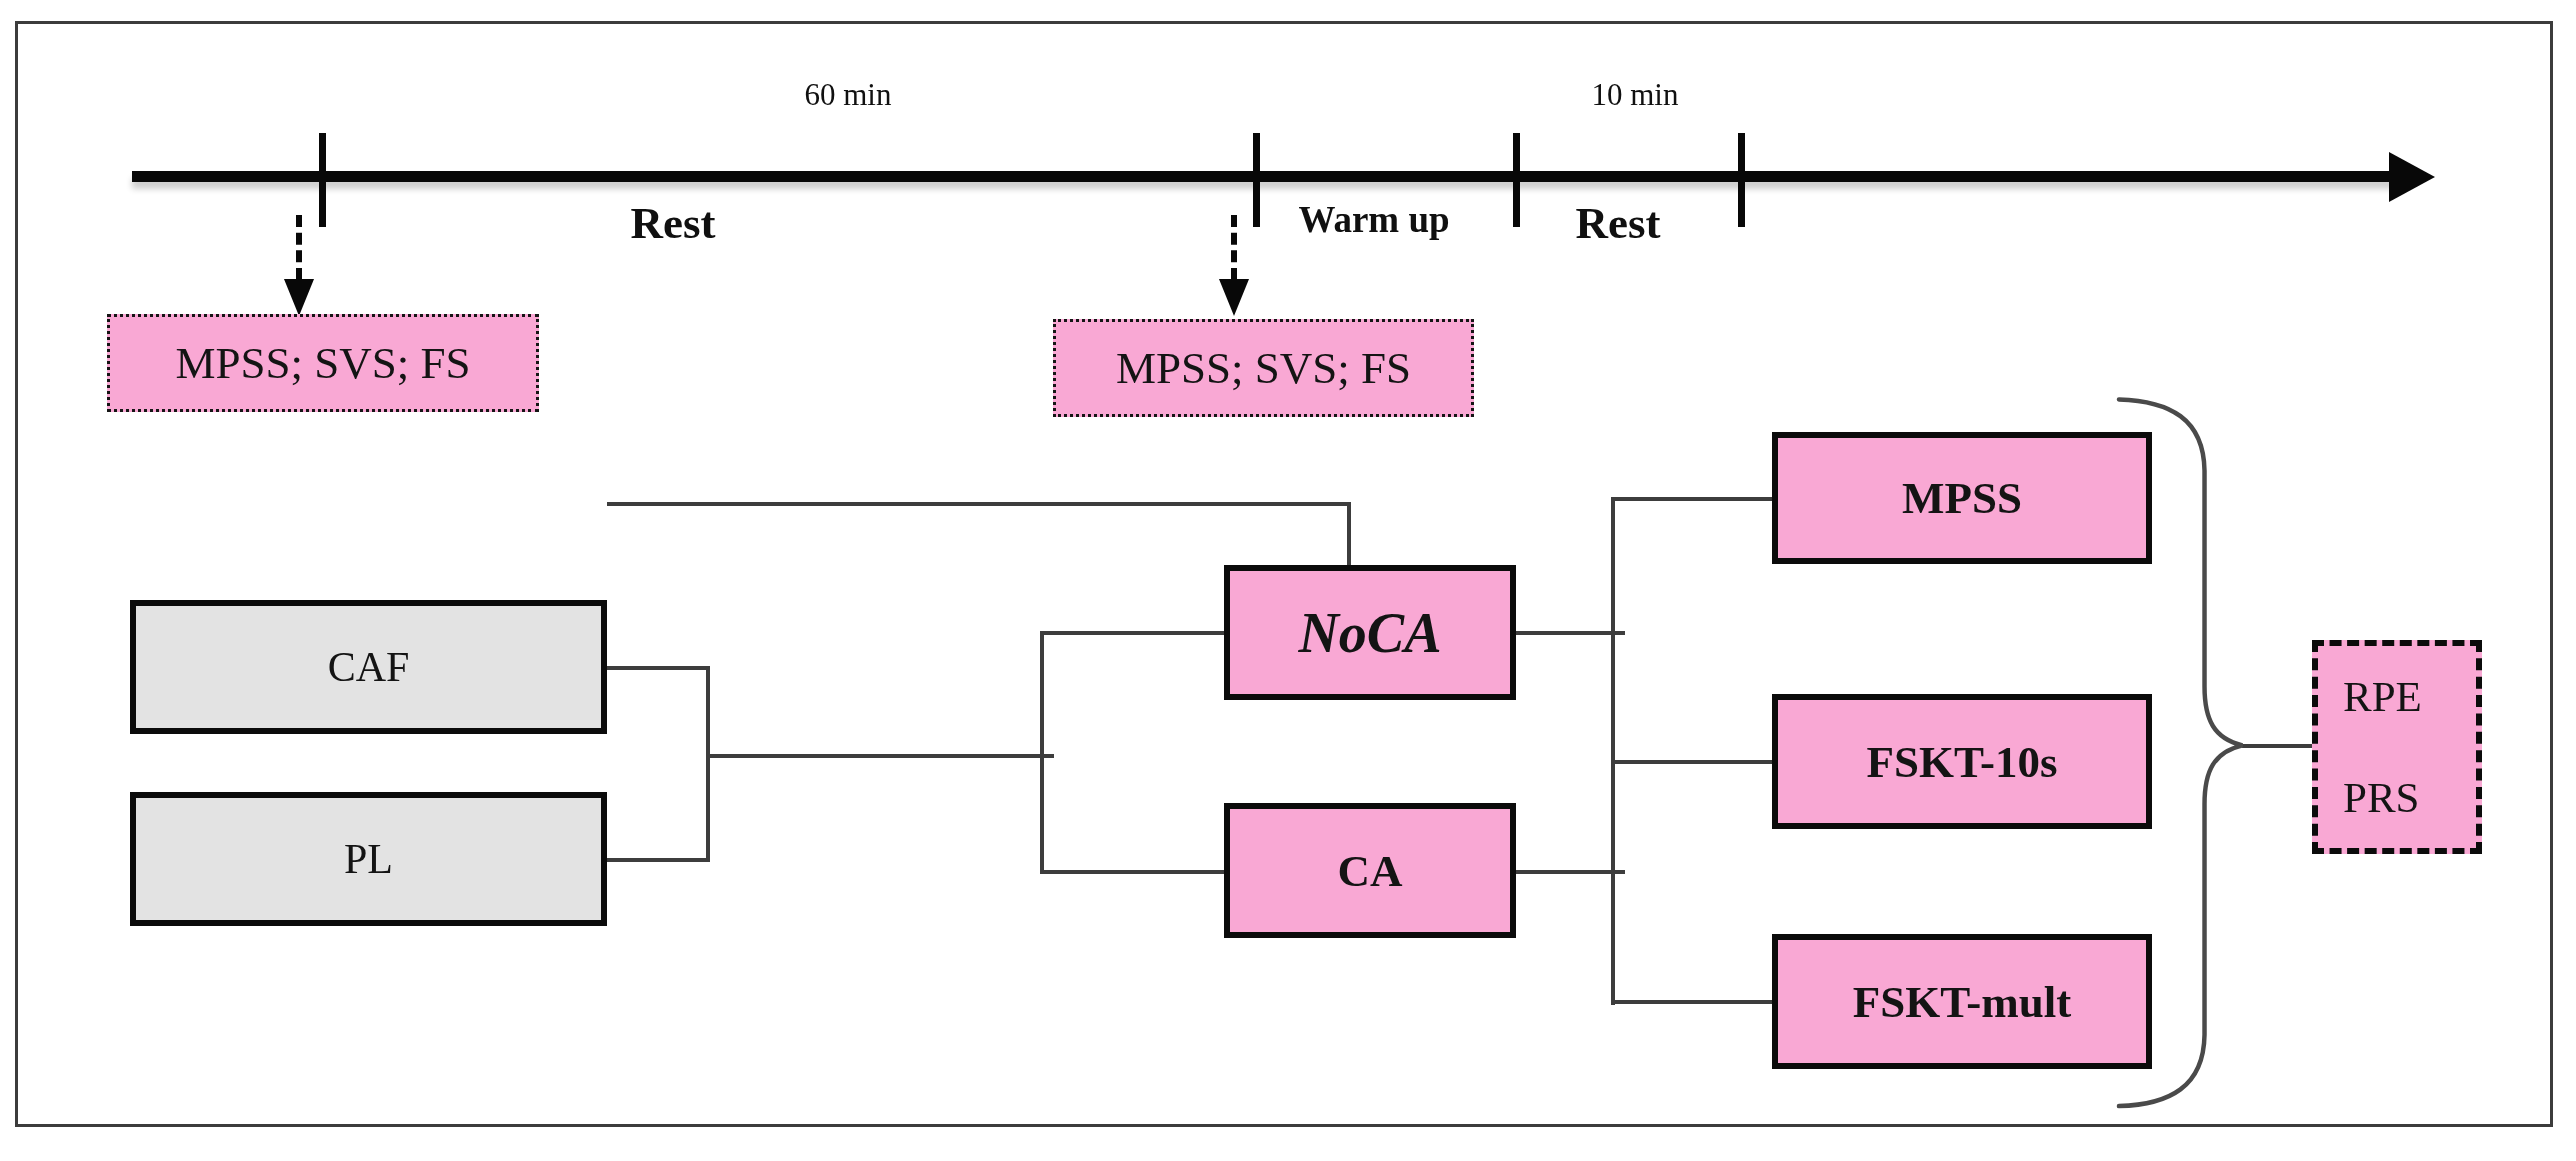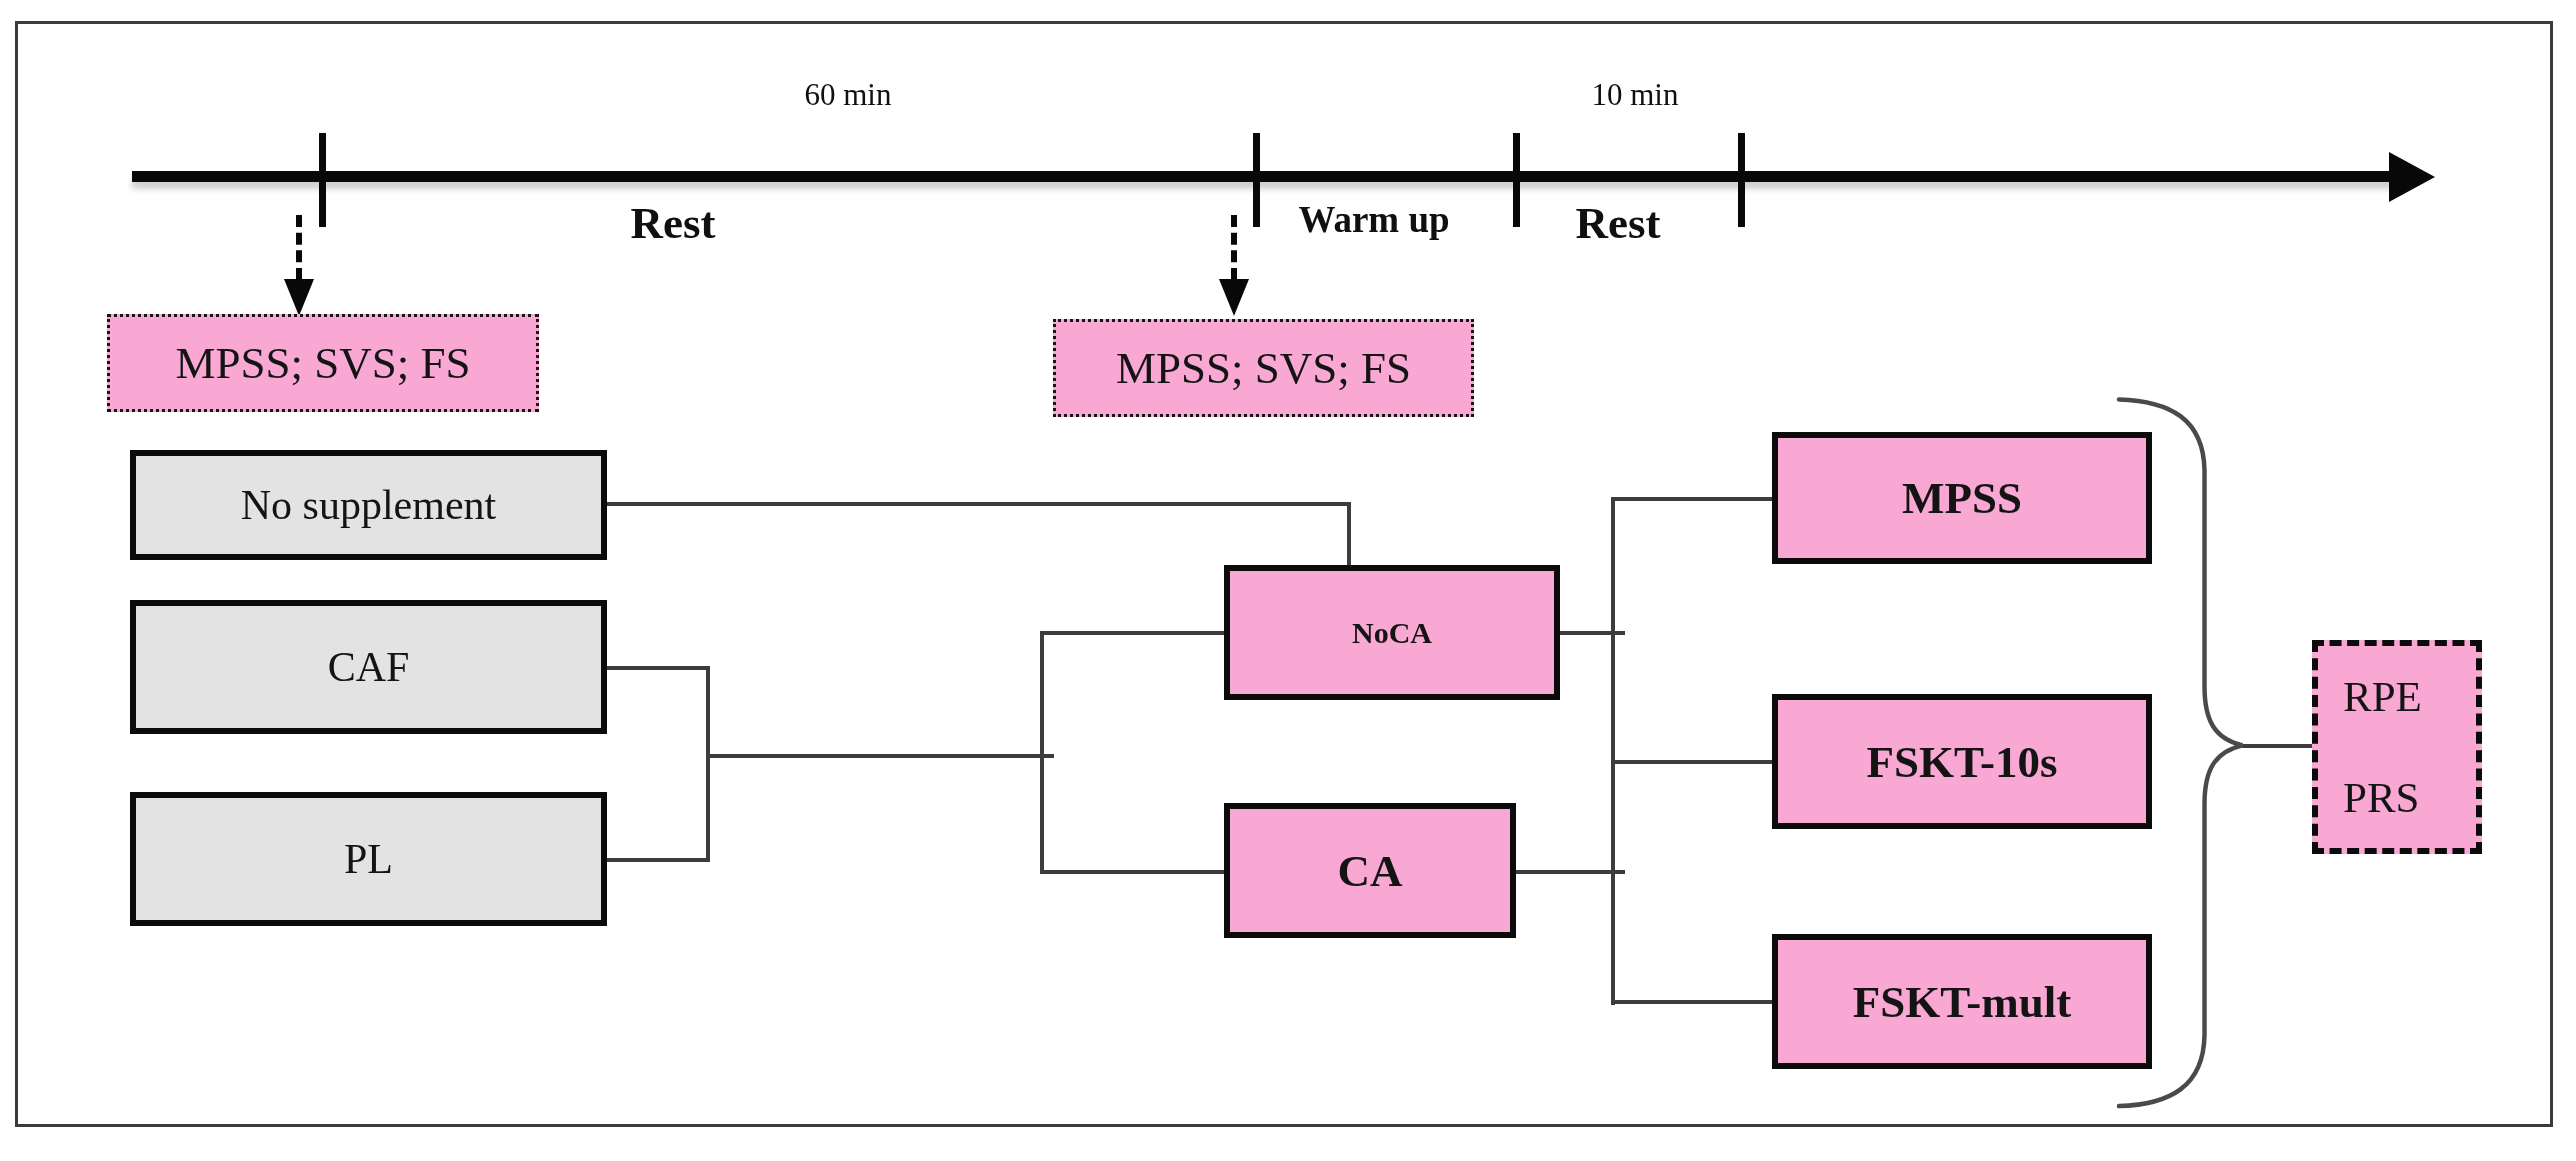--- a/index.html
+++ b/index.html
@@ -40,21 +40,21 @@
   .bold{font-weight:bold;}
 
   .mpss{border:3px dotted #151515;font-size:45px;}
   .mpss1{left:89px;top:290px;width:432px;height:98px;}
   .mpss2{left:1035px;top:295px;width:421px;height:98px;}
 
   .b-nosupp{left:112px;top:426px;width:477px;height:110px;font-size:42px;}
   .b-caf{left:112px;top:576px;width:477px;height:134px;font-size:42px;}
   .b-pl{left:112px;top:768px;width:477px;height:134px;font-size:42px;}
 
-  .b-noca{left:1206px;top:541px;width:336px;height:135px;font-size:30px;}
+  .b-noca{left:1206px;top:541px;width:292px;height:135px;font-size:56px;font-style:italic;}
   .b-ca{left:1206px;top:779px;width:292px;height:135px;font-size:45px;}
 
   .b-tsat{left:1754px;top:408px;width:380px;height:132px;font-size:45px;}
   .b-fskt10{left:1754px;top:670px;width:380px;height:135px;font-size:45px;}
   .b-fsktm{left:1754px;top:910px;width:380px;height:135px;font-size:45px;}
 
   .b-rpe{left:2294px;top:616px;width:170px;height:214px;border:6.7px dashed #0b0b0b;
          flex-direction:column;align-items:flex-start;justify-content:center;
          padding-left:25px;font-size:43px;line-height:1.42;text-align:left;gap:40px;}
 
@@ -116,21 +116,20 @@
     <div class="line c-noca-in"></div>
     <div class="line c-ca-in"></div>
     <div class="line c-noca-out"></div>
     <div class="line c-ca-out"></div>
     <div class="line c-j3-v"></div>
     <div class="line c-tsat-in"></div>
     <div class="line c-fskt10-in"></div>
     <div class="line c-fsktm-in"></div>
     <div class="line c-brace-out"></div>
 
-    <div class="box solid gray b-nosupp">No supplement</div>
     <div class="box solid gray b-caf">CAF</div>
     <div class="box solid gray b-pl">PL</div>
 
     <div class="box solid bold b-noca">NoCA</div>
     <div class="box solid bold b-ca">CA</div>
 
     <div class="box solid bold b-tsat">MPSS</div>
     <div class="box solid bold b-fskt10">FSKT-10s</div>
     <div class="box solid bold b-fsktm">FSKT-mult</div>
 

